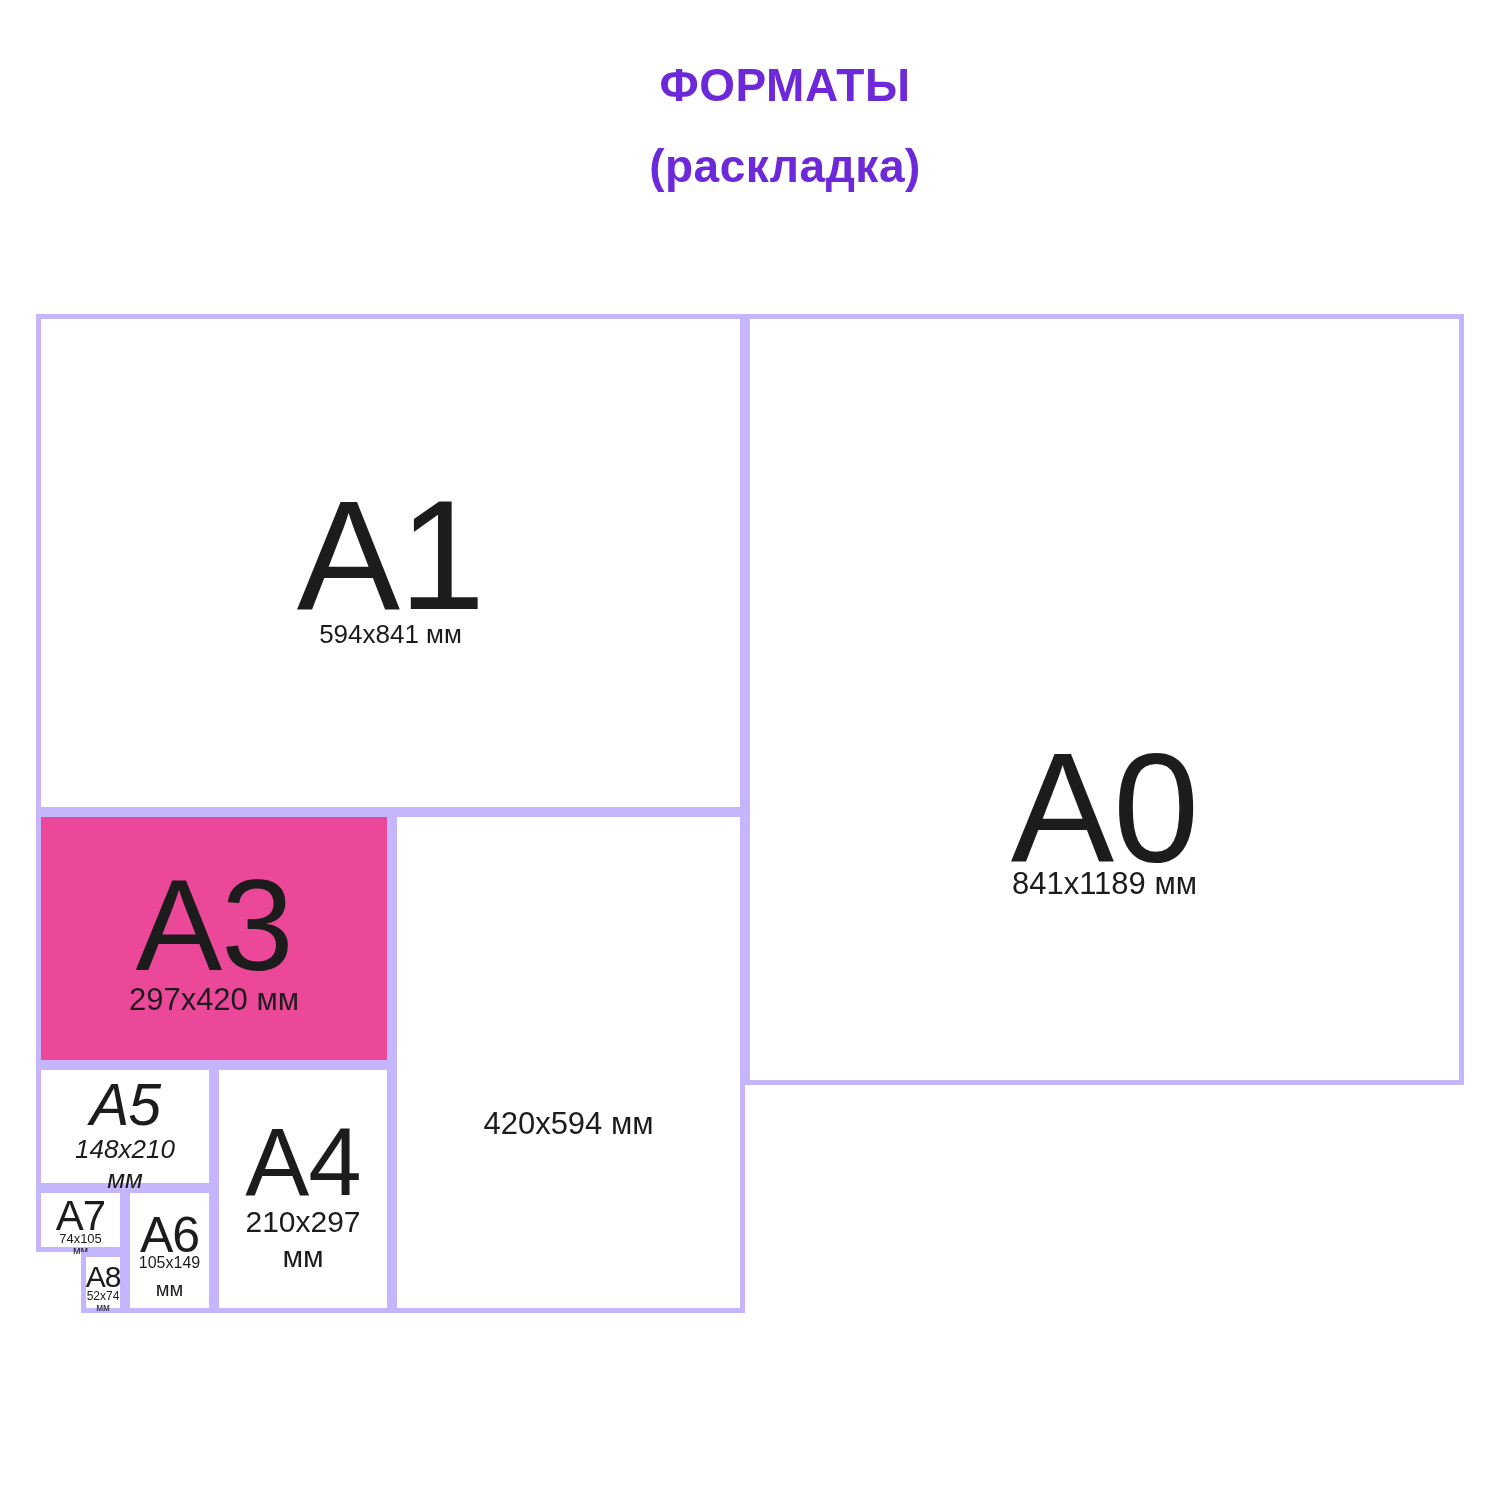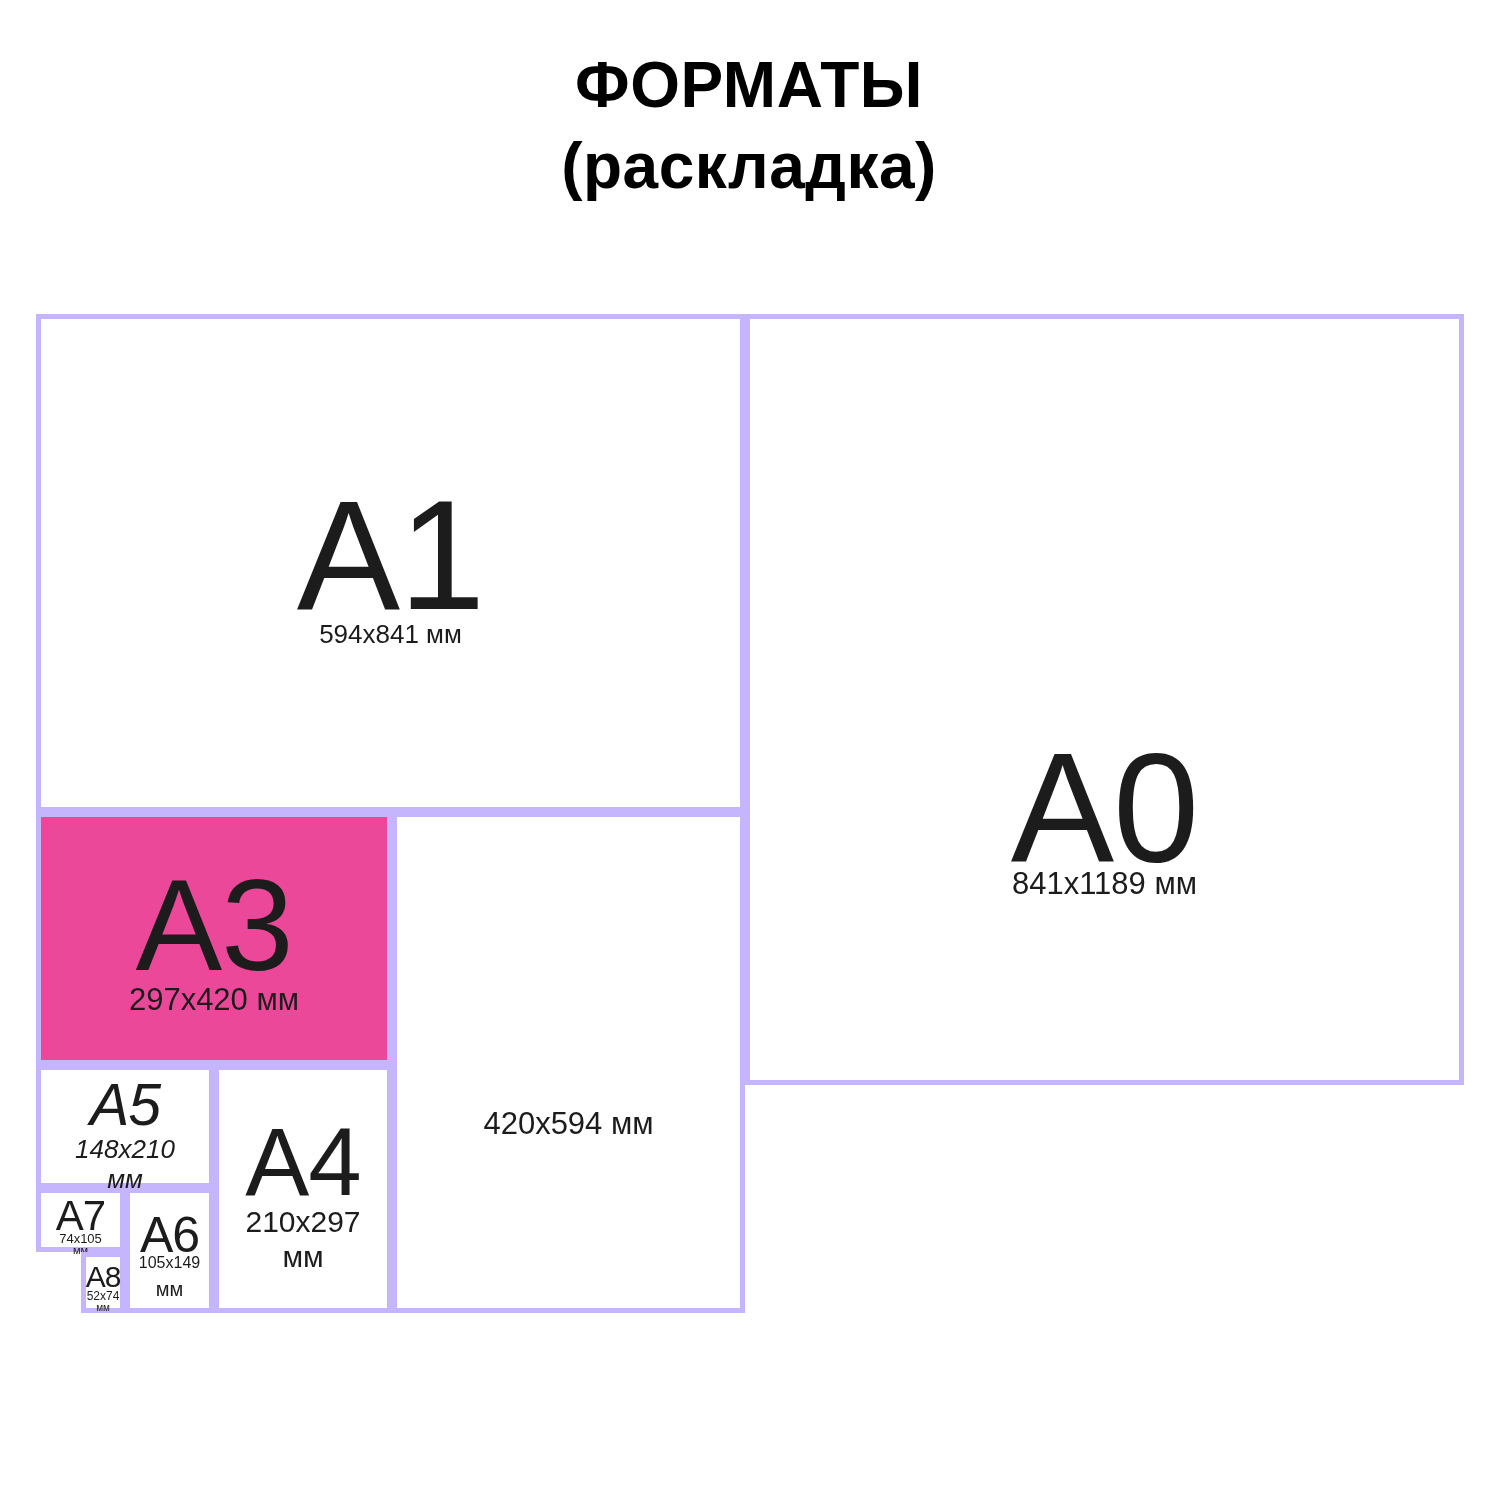--- a/index.html
+++ b/index.html
@@ -4,22 +4,22 @@
 <style>
   html,body{margin:0;padding:0;background:#ffffff;}
   #canvas{
     position:relative;
     width:1500px;height:1500px;
     background:#ffffff;
     font-family:"Liberation Sans","DejaVu Sans",sans-serif;
     overflow:hidden;
   }
   .title-line{
-    position:absolute;left:749px;transform:translate(-50%,-50%);
-    font-size:64px;font-weight:700;color:#000000;
+    position:absolute;left:785px;transform:translate(-50%,-50%);
+    font-size:46px;font-weight:700;color:#6d28d9;
     white-space:nowrap;line-height:1;letter-spacing:0.5px;
   }
   .box{
     position:absolute;box-sizing:border-box;
     border:5px solid #c4b5fd;background:#ffffff;
   }
   .lbl,.dim{
     position:absolute;left:50%;transform:translate(-50%,-50%);
     white-space:nowrap;line-height:1;color:#1c1c1c;font-weight:400;
   }

